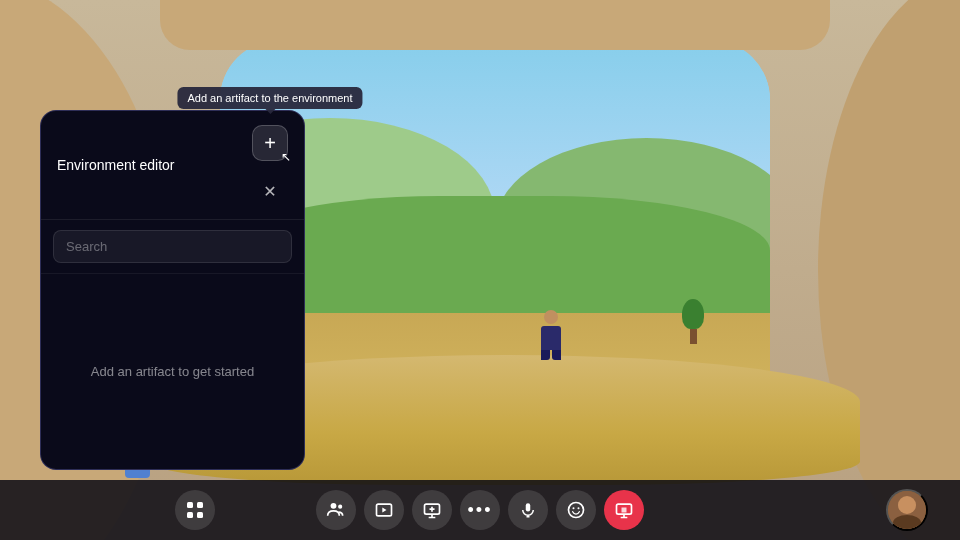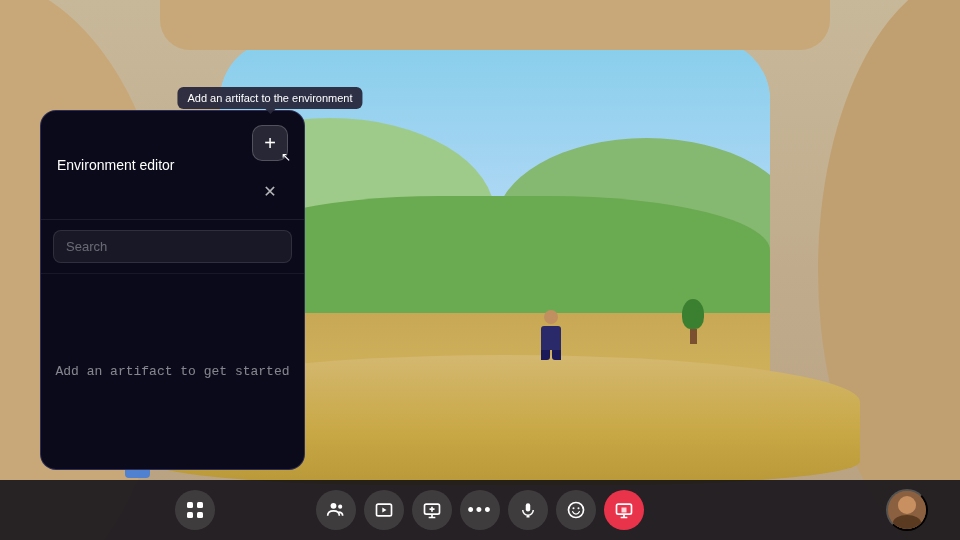--- a/index.html
+++ b/index.html
@@ -207,21 +207,20 @@
     }
 
     
     .empty-state {
       flex: 1;
       display: flex;
       align-items: center;
       justify-content: center;
       color: rgba(255,255,255,0.5);
       font-size: 13px;
-      font-family: Liberation Mono, monospace;
     }
 
     
     .bottom-icons {
       display: flex;
       align-items: center;
       justify-content: center;
       gap: 8px;
     }
 

